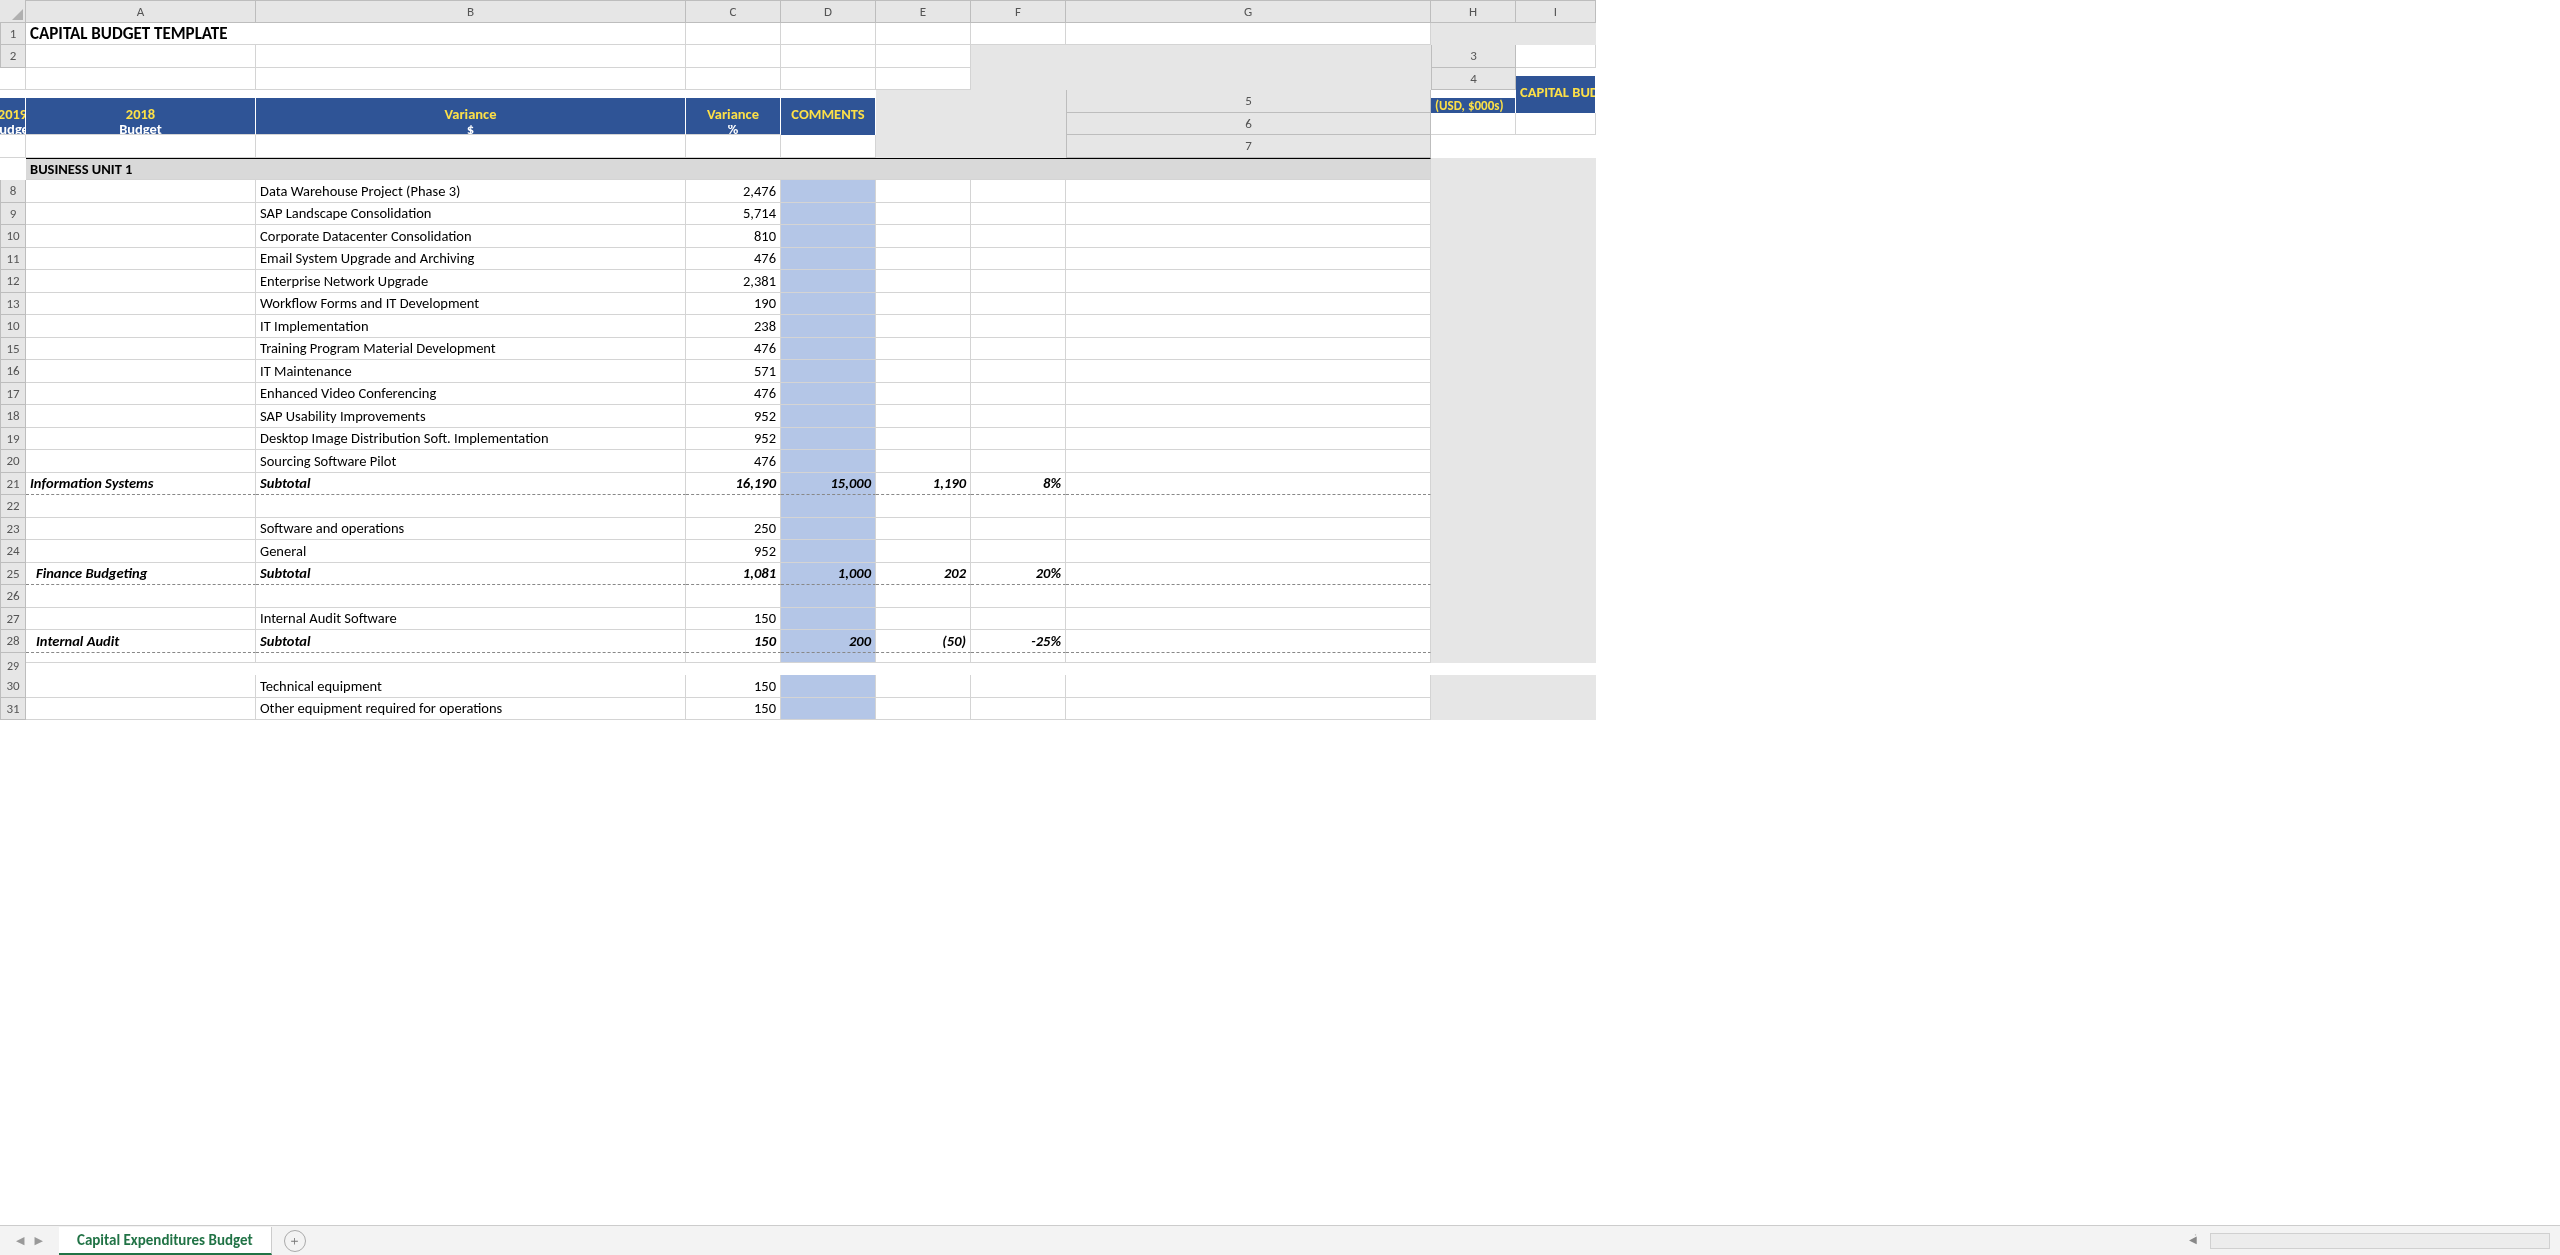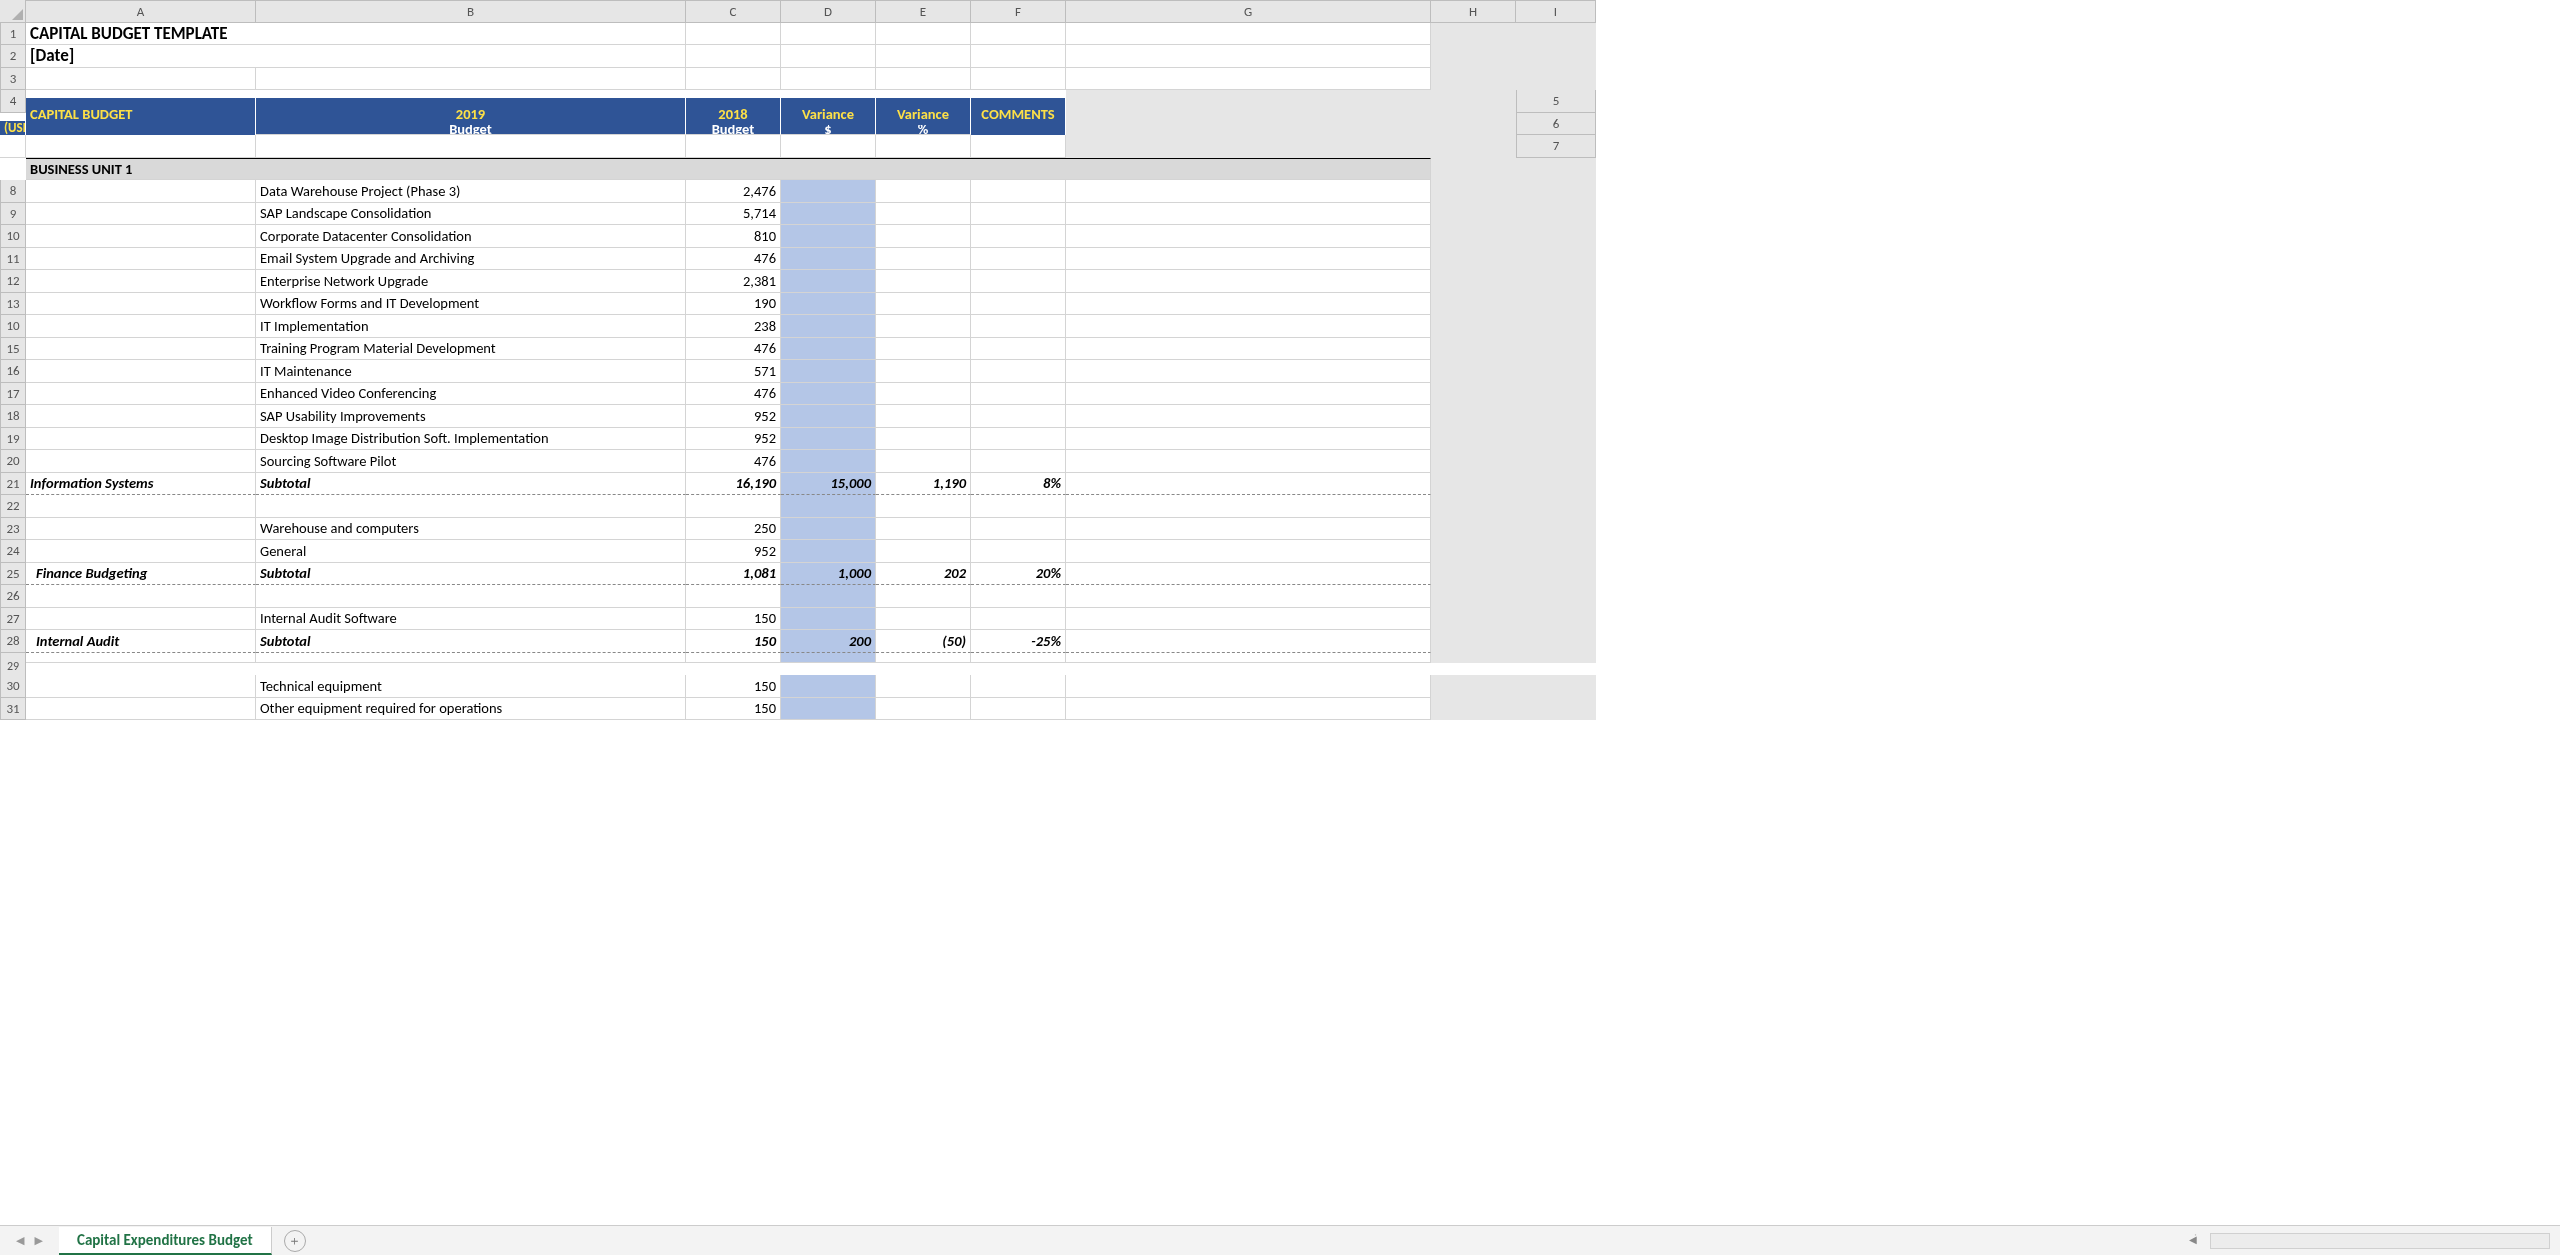--- a/index.html
+++ b/index.html
@@ -138,21 +138,20 @@
       <div class="row-gutter">1</div>
       <div class="cell title-row" style="grid-column:2 / span 2; font-size:17px; font-weight:700;">CAPITAL BUDGET TEMPLATE</div>
       <div class="cell"></div>
       <div class="cell"></div>
       <div class="cell"></div>
       <div class="cell"></div>
       <div class="cell"></div>
       <div class="cell gray-body"></div>
       <div class="cell gray-body"></div>
       <div class="row-gutter">2</div>
-      <div class="cell" style="grid-column:2 / span 2; font-size:17px; font-weight:700;">[Date]</div>
       <div class="cell"></div>
       <div class="cell"></div>
       <div class="cell"></div>
       <div class="cell"></div>
       <div class="cell"></div>
       <div class="cell gray-body"></div>
       <div class="cell gray-body"></div>
       <div class="row-gutter">3</div>
       <div class="cell"></div>
       <div class="cell"></div>
@@ -341,21 +340,21 @@
       <div class="cell"></div>
       <div class="cell"></div>
       <div class="cell blue-fill"></div>
       <div class="cell"></div>
       <div class="cell"></div>
       <div class="cell"></div>
       <div class="cell gray-body"></div>
       <div class="cell gray-body"></div>
       <div class="row-gutter">23</div>
       <div class="cell"></div>
-      <div class="cell">Warehouse and computers</div>
+      <div class="cell">Software and operations</div>
       <div class="cell right">250</div>
       <div class="cell blue-fill"></div>
       <div class="cell"></div>
       <div class="cell"></div>
       <div class="cell"></div>
       <div class="cell gray-body"></div>
       <div class="cell gray-body"></div>
       <div class="row-gutter">24</div>
       <div class="cell"></div>
       <div class="cell">General</div>

